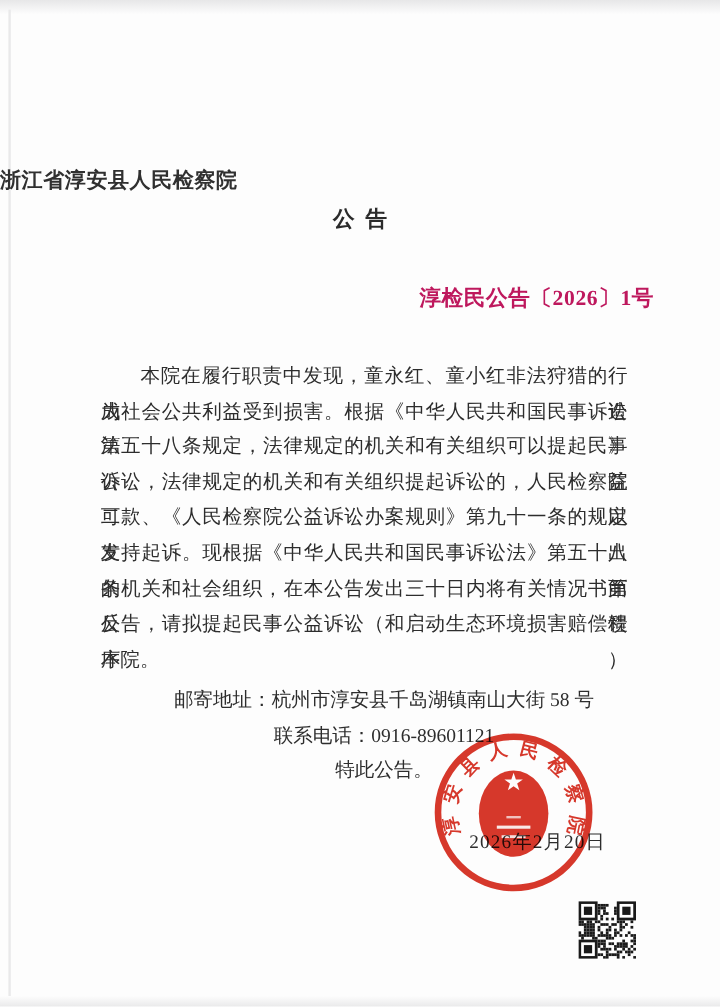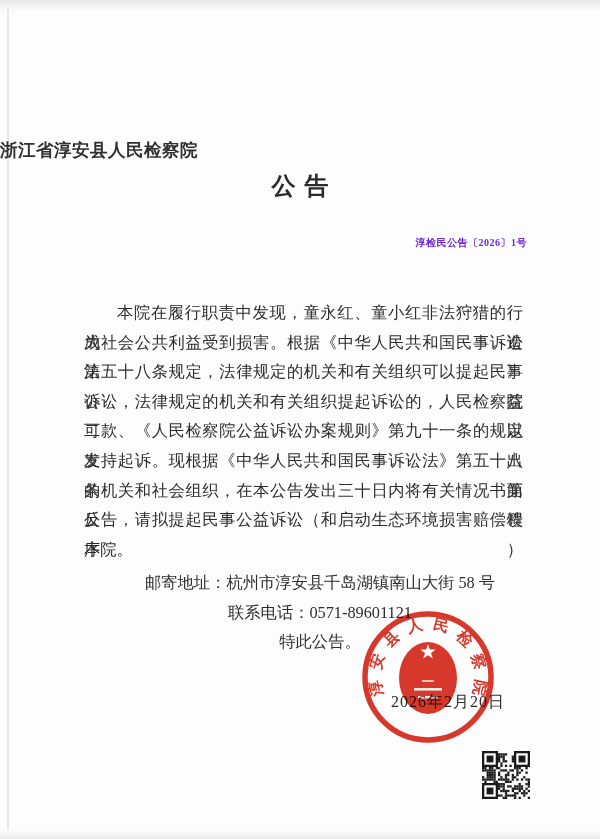--- a/index.html
+++ b/index.html
@@ -28,26 +28,26 @@
   }
   .org-title {
     position: absolute; left: 0; top: 138px; width: 600px;
     text-align: left;
     font-size: 17.5px; font-weight: bold; color: #303030;
     letter-spacing: 0.5px;
   }
   .doc-type {
     position: absolute; left: 0; top: 170px; width: 600px;
     text-align: center;
-    font-size: 24px; font-weight: bold; color: #2b2b2b;
+    font-size: 18px; font-weight: bold; color: #2b2b2b;
     letter-spacing: 9px; text-indent: 9px;
   }
   .doc-number {
-    position: absolute; right: 73px; top: 236px;
-    font-size: 10px; font-weight: 600; color: #6d28d9;
+    position: absolute; right: 55px; top: 236px;
+    font-size: 18px; font-weight: 600; color: #be185d;
     letter-spacing: 0.5px;
   }
   .body-paragraph {
     position: absolute; left: 84px; top: 298px; width: 439px;
     font-size: 16.3px; line-height: 29.6px; color: #2d2d2d;
   }
   .p-line { display: block; height: 29.6px; white-space: nowrap; }
   .p-line.fill { white-space: normal; text-align: justify; text-align-last: justify; }
   .p-line.indent { text-indent: 33px; }
   .contact-block {
@@ -88,21 +88,21 @@
       <span class="p-line fill">诉讼，法律规定的机关和有关组织提起诉讼的，人民检察院可以</span>
       <span class="p-line fill">二款、《人民检察院公益诉讼办案规则》第九十一条的规定发出</span>
       <span class="p-line fill">支持起诉。现根据《中华人民共和国民事诉讼法》第五十八条第</span>
       <span class="p-line fill">的机关和社会组织，在本公告发出三十日内将有关情况书面反馈</span>
       <span class="p-line fill">公告，请拟提起民事公益诉讼（和启动生态环境损害赔偿程序）</span>
       <span class="p-line">本院。</span>
     </div>
 
   <div class="contact-block">
       <span class="c-line">邮寄地址：杭州市淳安县千岛湖镇南山大街 58 号</span>
-      <span class="c-line">联系电话：0571-89601121</span>
+      <span class="c-line">联系电话：0916-89601121</span>
       <span class="c-line">特此公告。</span>
     </div>
 
   <div class="issue-date">2026年2月20日</div>
 
   <svg class="seal" viewBox="0 0 140 140">
     <circle cx="68" cy="69" r="63" fill="none" stroke="var(--seal-red)" stroke-width="5.5"></circle>
     <g>
       <ellipse cx="68" cy="70" rx="29" ry="36" fill="var(--seal-red)"></ellipse>
       <polygon points="68,36 69.9,41.6 75.7,41.6 71,45 72.8,50.6 68,47.2 63.2,50.6 65,45 60.3,41.6 66.1,41.6" fill="#ffffff"></polygon>

